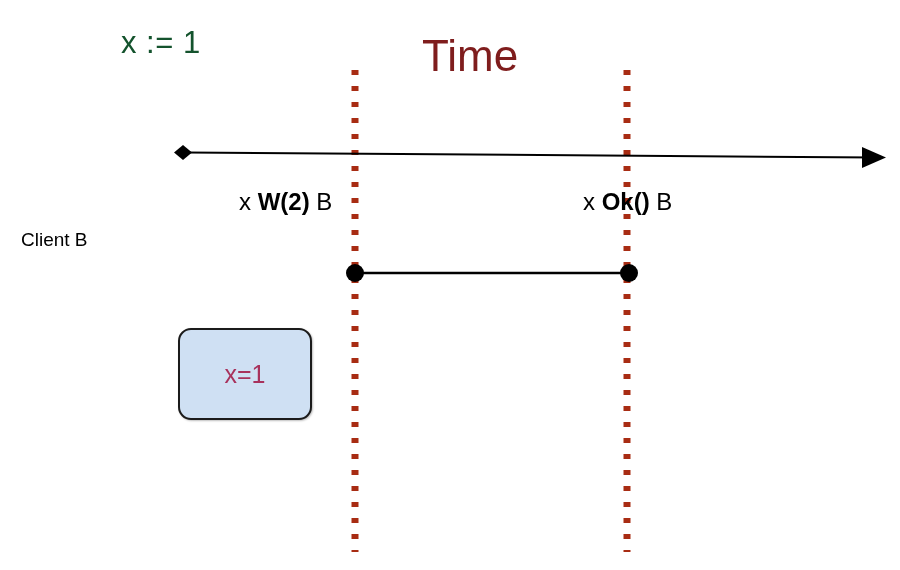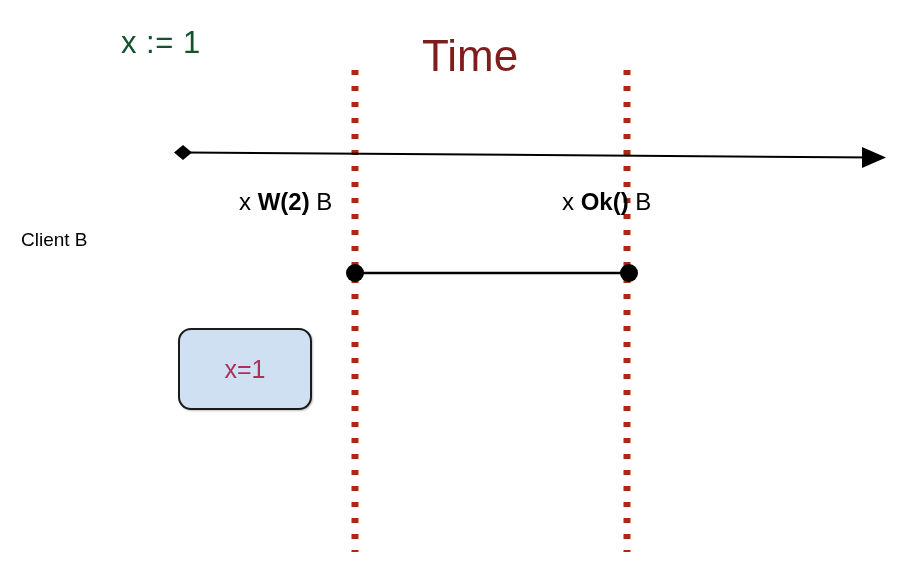--- a/index.html
+++ b/index.html
@@ -47,26 +47,26 @@
   }
   .op-label {
     top: 190px;
     font-size: 24px;
     line-height: 24px;
     white-space: nowrap;
     color: #000;
   }
   .op-label .bold { font-weight: bold; }
   .op-w  { left: 239px; }
-  .op-ok { left: 562px; text-align: center; }
+  .op-ok { left: 583px; text-align: center; }
 
   
   .state-box {
     top: 328px;
-    height: 82px;
+    height: 92px;
     background: #cfe0f3;
     border: 2px solid #1b1b1b;
     border-radius: 13px;
     box-sizing: border-box;
     display: flex;
     align-items: center;
     justify-content: center;
     box-shadow: 1px 1px 2px rgba(0,0,0,0.25);
   }
   .state-box .box-text {

